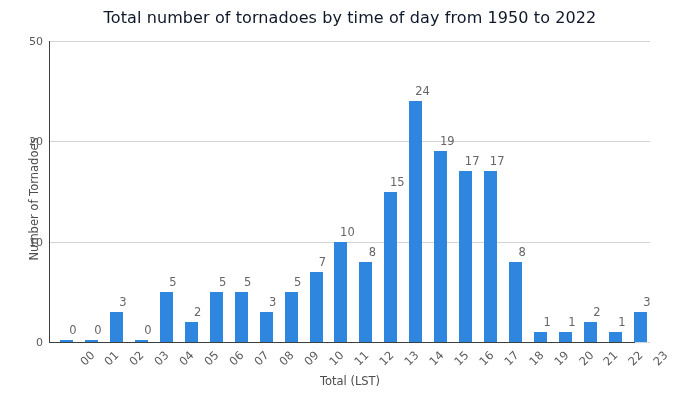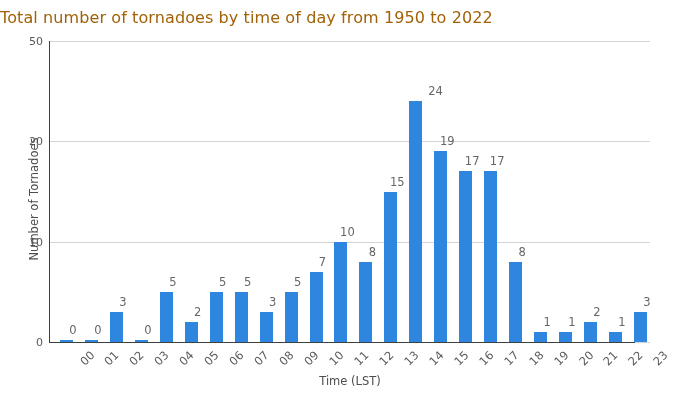--- a/index.html
+++ b/index.html
@@ -8,22 +8,23 @@
     background:#ffffff;
     font-family:"DejaVu Sans", sans-serif;
     overflow:hidden;
   }
   #chart-root{position:relative;width:700px;height:400px;}
 
   
   .chart-title{
     position:absolute;
     left:0;top:8px;width:700px;
+    text-align:center;
     font-size:16px;
-    color:#a16207;
+    color:#0f172a;
     letter-spacing:.1px;
     white-space:nowrap;
   }
 
   
   
   .plot{
     position:absolute;
     left:49px;top:41px;
     width:601px;height:301px;
@@ -158,21 +159,21 @@
       <div class="bar-label" style="left: 242.05px; top: 233.833px;">5</div>
       <div class="bar" title="10: 7" style="left: 260.5px; height: 70.2333px; background: rgb(46, 134, 222);"></div>
       <div class="bar-label" style="left: 267px; top: 213.767px;">7</div>
       <div class="bar" title="11: 10" style="left: 285.45px; height: 100.333px; background: rgb(46, 134, 222);"></div>
       <div class="bar-label" style="left: 291.95px; top: 183.667px;">10</div>
       <div class="bar" title="12: 8" style="left: 310.4px; height: 80.2667px; background: rgb(46, 134, 222);"></div>
       <div class="bar-label" style="left: 316.9px; top: 203.733px;">8</div>
       <div class="bar" title="13: 15" style="left: 335.35px; height: 150.5px; background: rgb(46, 134, 222);"></div>
       <div class="bar-label" style="left: 341.85px; top: 133.5px;">15</div>
       <div class="bar" title="14: 24" style="left: 360.3px; height: 240.8px; background: rgb(46, 134, 222);"></div>
-      <div class="bar-label" style="left: 380px; top: 43.2px;">24</div>
+      <div class="bar-label" style="left: 367px; top: 43.2px;">24</div>
       <div class="bar" title="15: 19" style="left: 385.25px; height: 190.633px; background: rgb(46, 134, 222);"></div>
       <div class="bar-label" style="left: 391.75px; top: 93.3667px;">19</div>
       <div class="bar" title="16: 17" style="left: 410.2px; height: 170.567px; background: rgb(46, 134, 222);"></div>
       <div class="bar-label" style="left: 416.7px; top: 113.433px;">17</div>
       <div class="bar" title="17: 17" style="left: 435.15px; height: 170.567px; background: rgb(46, 134, 222);"></div>
       <div class="bar-label" style="left: 441.65px; top: 113.433px;">17</div>
       <div class="bar" title="18: 8" style="left: 460.1px; height: 80.2667px; background: rgb(46, 134, 222);"></div>
       <div class="bar-label" style="left: 466.6px; top: 203.733px;">8</div>
       <div class="bar" title="19: 1" style="left: 485.05px; height: 10.0333px; background: rgb(46, 134, 222);"></div>
       <div class="bar-label" style="left: 491.55px; top: 273.967px;">1</div>
@@ -206,14 +207,14 @@
       <div class="xtick" style="left: 471.7px; transform-origin: right top;">16</div>
       <div class="xtick" style="left: 496.65px; transform-origin: right top;">17</div>
       <div class="xtick" style="left: 521.6px; transform-origin: right top;">18</div>
       <div class="xtick" style="left: 546.55px; transform-origin: right top;">19</div>
       <div class="xtick" style="left: 571.5px; transform-origin: right top;">20</div>
       <div class="xtick" style="left: 596.45px; transform-origin: right top;">21</div>
       <div class="xtick" style="left: 621.4px; transform-origin: right top;">22</div>
       <div class="xtick" style="left: 646.35px; transform-origin: right top;">23</div>
     </div>
 
-  <div class="x-axis-title">Time (LST)</div>
+  <div class="x-axis-title">Total (LST)</div>
 </div>
 
 </body></html>

